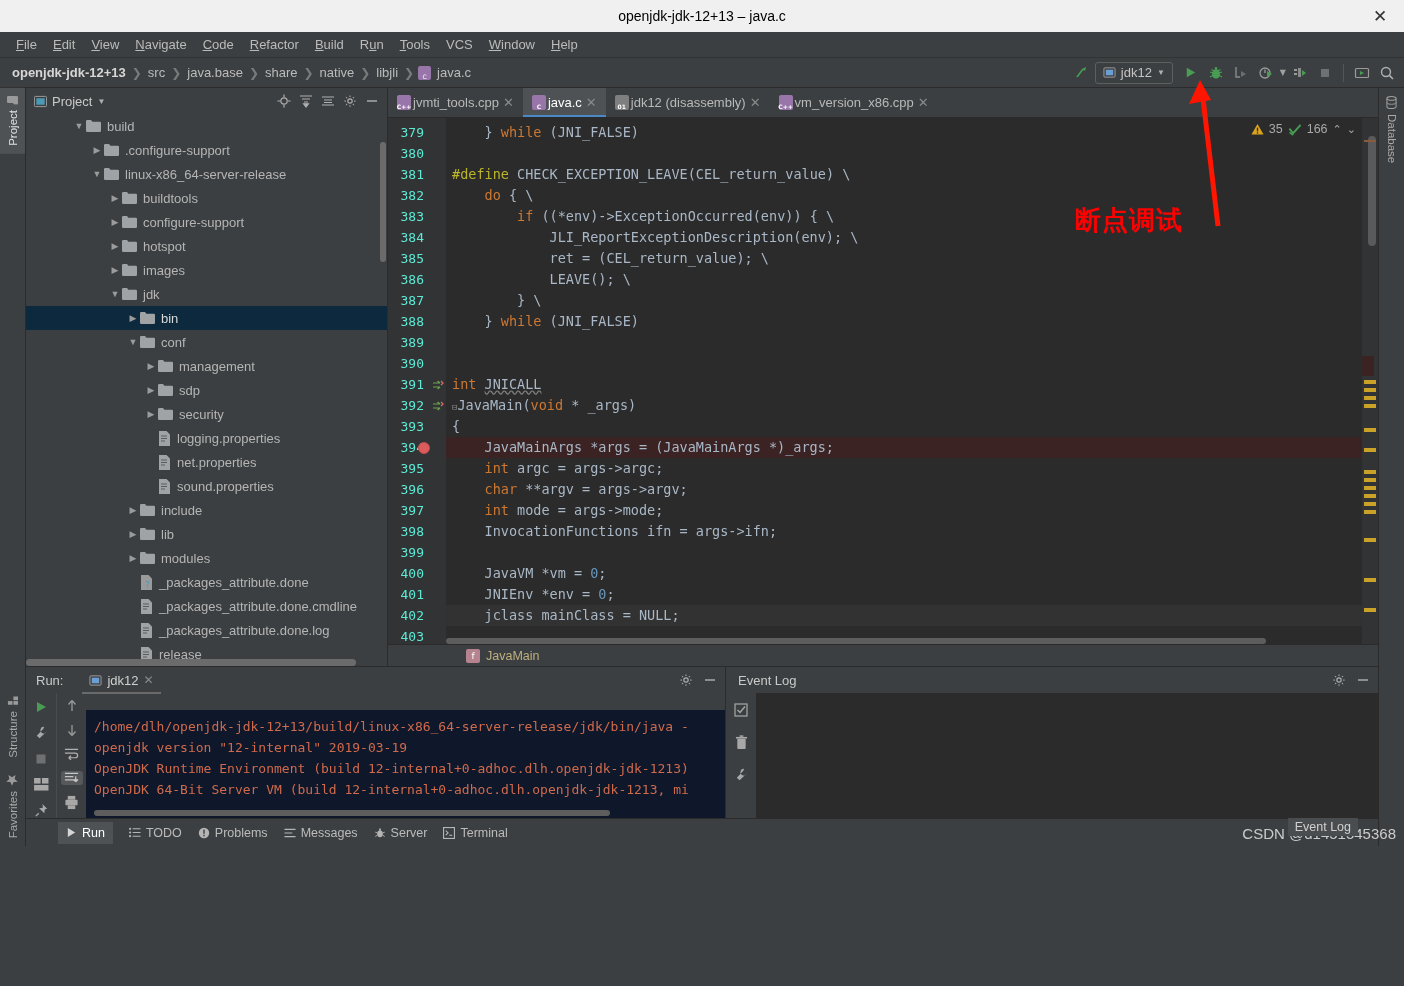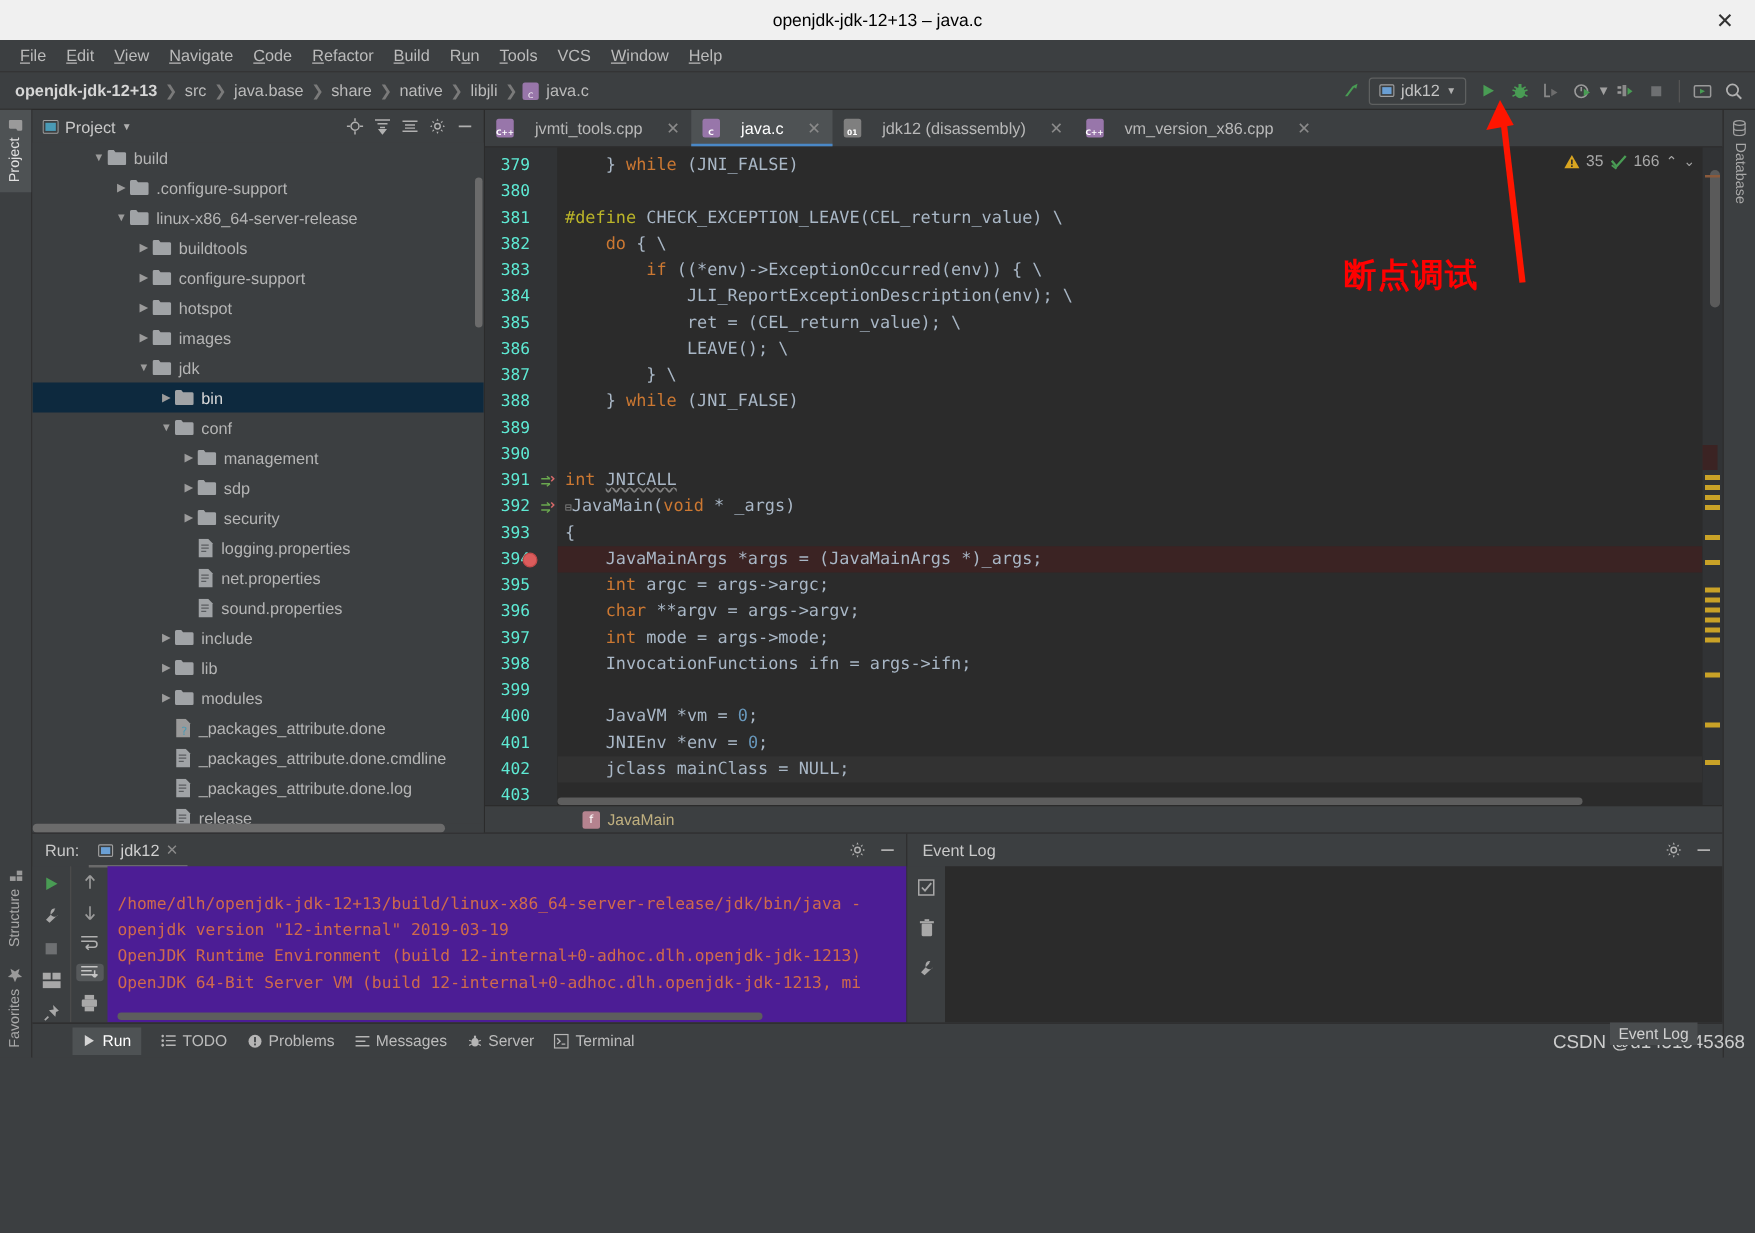--- a/index.html
+++ b/index.html
@@ -119,21 +119,21 @@
     background: #6b6b6b; border-radius: 3px;
   }
 
   
   .editor-col { flex: 1 1 auto; display: flex; flex-direction: column; min-width: 0; }
   .tabs {
     height: 30px; flex: 0 0 30px; background: #3c3f41; display: flex;
     align-items: stretch; border-bottom: 1px solid #2b2b2b;
   }
   .tab {
-    display: flex; align-items: center; gap: 17px; padding: 0 9px;
+    display: flex; align-items: center; gap: 2px; padding: 0 9px;
     font-size: 13px; color: #b9b9b9; cursor: pointer; position: relative;
     font-family: "Liberation Sans", sans-serif;
     text-align: center;
   }
   .tab.active { background: #4e5254; color: #ffffff; }
   .tab.active::after {
     content: ""; position: absolute; left: 0; right: 0; bottom: 0; height: 2px;
     background: #4a88c7;
   }
   .tab .x { color: #8a8a8a; font-size: 13px; margin-left: 2px; }
@@ -206,40 +206,40 @@
     gap: 5px; font-size: 12.5px; color: #a9a9a9; z-index: 5;
     font-family: "Liberation Sans", sans-serif;
   }
 
   
   .lower { flex: 1 1 auto; display: flex; min-height: 0; border-top: 1px solid #2b2b2b; }
   .run-panel { width: 700px; flex: 0 0 700px; display: flex; flex-direction: column;
                background: #3c3f41; border-right: 1px solid #2b2b2b; }
   .panel-head {
     height: 26px; flex: 0 0 26px; display: flex; align-items: center;
-    padding: 0 6px 0 10px; gap: 8px;
+    padding: 0 6px 0 10px; gap: 19px;
   }
   .panel-head .lbl { color: #c9c9c9; font-size: 13px; font-family: "Liberation Sans", sans-serif; }
   .runtab {
     display: flex; align-items: center; gap: 5px; padding: 3px 7px;
     color: #d0d0d0; font-size: 13px; position: relative; cursor: pointer;
     font-family: "Liberation Sans", sans-serif;
   }
   .runtab::after { content:""; position:absolute; left:0; right:0; bottom:-3px; height:2px; background:#6a6a6a; }
   .panel-head .acts { margin-left: auto; display: flex; gap: 6px; align-items: center; }
 
   .run-body { flex: 1 1 auto; display: flex; min-height: 0; }
   .run-sidebar-a, .run-sidebar-b {
     width: 30px; flex: 0 0 30px; background: #3c3f41; display: flex;
     flex-direction: column; align-items: center; padding-top: 6px; gap: 10px;
   }
   .run-sidebar-b { border-left: 1px solid #4b4b4b; }
   .console {
-    flex: 1 1 auto; background: #4c1d95; padding: 20px 8px; overflow: hidden;
-    position: relative; min-width: 0;
+    flex: 1 1 auto; background: #0f172a; padding: 6px 8px; overflow: hidden;
+    position: relative; min-width: 0; margin-top: 17px;
   }
   .cl { font-family: "DejaVu Sans Mono", monospace; font-size: 13px; white-space: pre;
         line-height: 21px; }
   .cl.err { color: #cf6a4c; }
   .cl.out { color: #bbbbbb; }
   .console-hscroll { position: absolute; left: 8px; bottom: 2px; height: 6px; width: 516px;
                      background: #5d5d5d; border-radius: 3px; }
 
   .event-panel { flex: 1 1 auto; display: flex; flex-direction: column; background: #3c3f41; min-width: 0; }
   .event-body { flex: 1 1 auto; display: flex; min-height: 0; }

